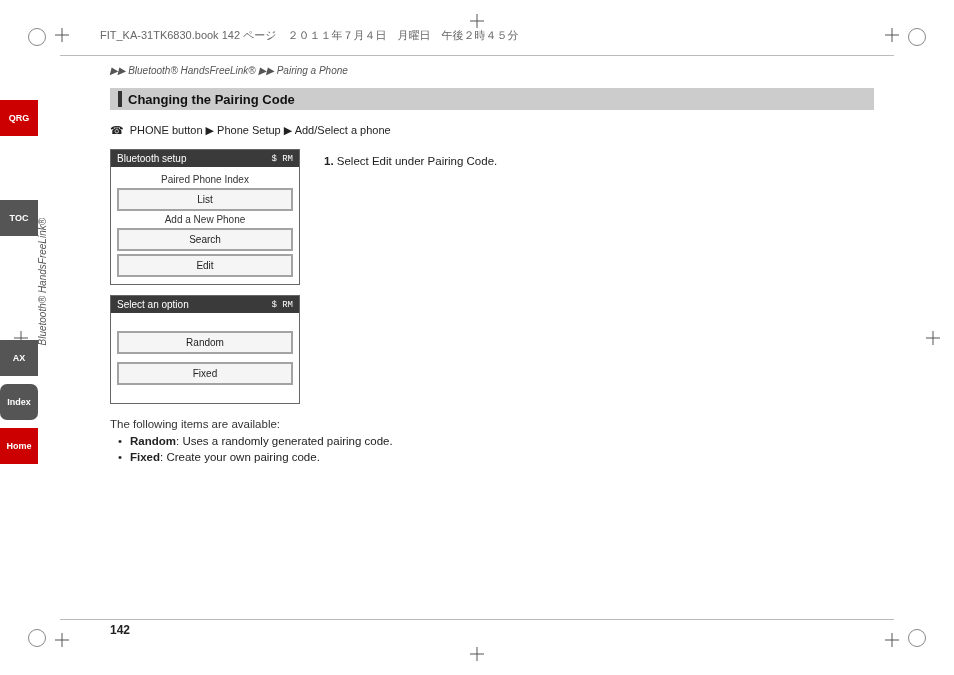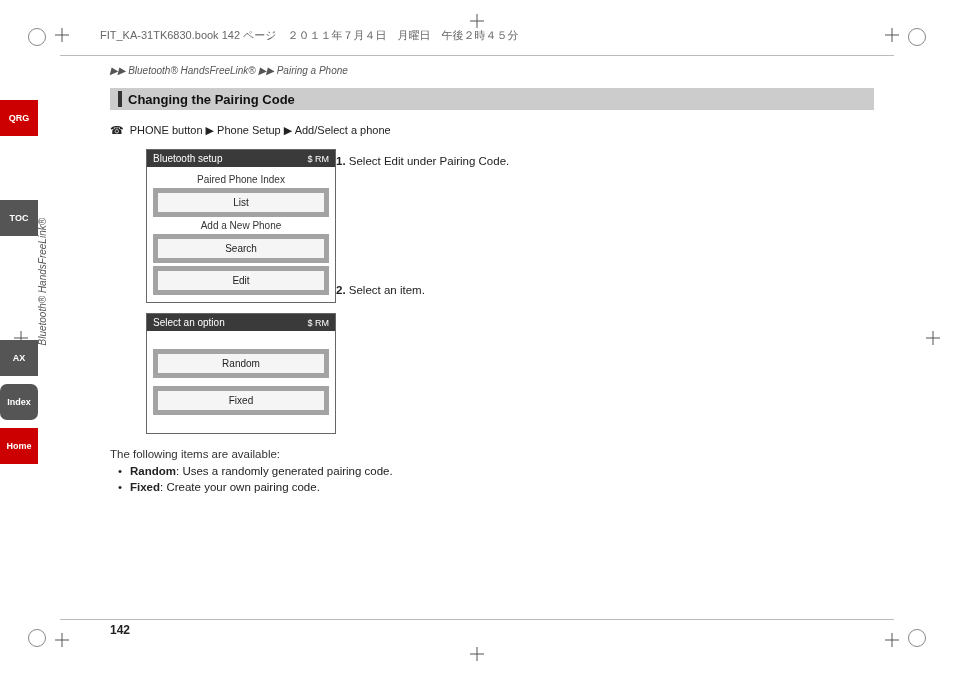--- a/index.html
+++ b/index.html
@@ -134,54 +134,55 @@
       color: #222;
     }
     .instruction-line .icon-phone {
       display: inline-block;
       margin-right: 3px;
     }
 
     
     .two-col {
       display: flex;
+      gap: 24px;
       margin-bottom: 14px;
-      margin-left: 36px;
     }
 
     
     .screen-mockup {
       width: 190px;
       border: 1px solid #666;
       background: #fff;
       flex-shrink: 0;
     }
     .screen-title-bar {
       background: #3a3a3a;
       color: #fff;
       font-size: 10px;
       padding: 3px 6px;
       display: flex;
       justify-content: space-between;
       align-items: center;
     }
     .screen-title-bar .signal {
       font-size: 9px;
+      font-family: Liberation Mono, monospace;
     }
     .screen-body {
       padding: 4px 6px;
     }
     .screen-section-label {
       font-size: 10px;
       color: #333;
       text-align: center;
       margin: 3px 0 2px;
     }
     .screen-button {
-      border: 5px solid #a3a3a3;
+      border: 2px solid #a3a3a3;
       text-align: center;
       padding: 4px 0;
       margin: 3px 0;
       font-size: 10px;
       color: #222;
       background: #f5f5f5;
     }
     .screen-button-row {
       display: flex;
       gap: 4px;
@@ -370,24 +371,20 @@
           <div class="screen-button" style="margin:8px 0;">Fixed</div>
         </div>
       </div>
     </div>
 
     <div class="step-col">
       <div class="step-item">
         <span class="step-num">1.</span>
         <span>Select Edit under Pairing Code.</span>
       </div>
-      <div class="step-item" style="margin-top:100px;">
-        <span class="step-num">2.</span>
-        <span>Select an item.</span>
-      </div>
     </div>
   </div>
 
   <div class="bullet-section">
     <p>The following items are available:</p>
     <ul class="bullet-list">
       <li>
         <strong>Random</strong><span>: Uses a randomly generated pairing code.</span>
       </li>
       <li>

